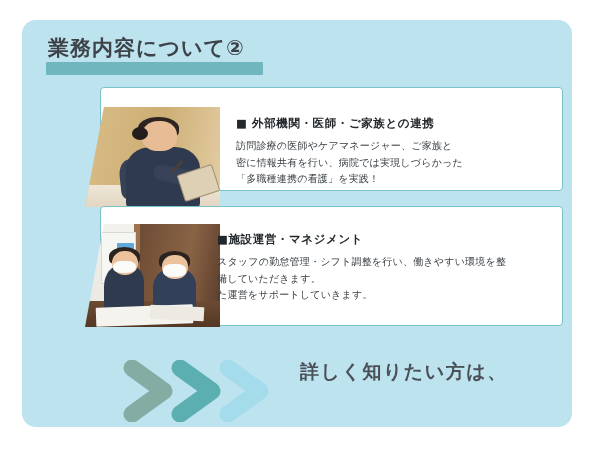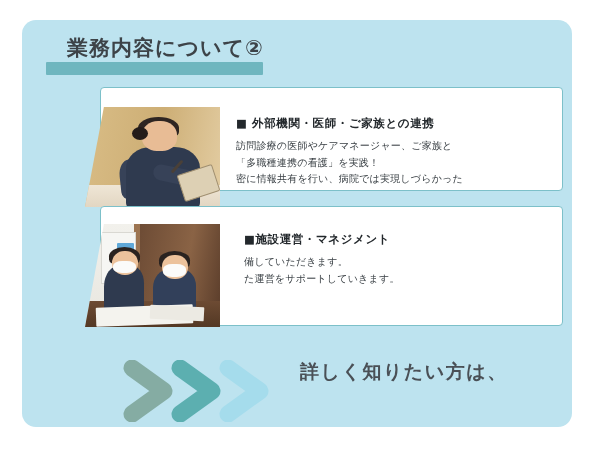--- a/index.html
+++ b/index.html
@@ -45,21 +45,20 @@
   #heading-text {
     position: relative;
     display: block;
     font-size: 21px;
     font-weight: bold;
     color: #3d4348;
     letter-spacing: 1px;
     line-height: 1;
     white-space: nowrap;
     padding-left: 2px;
-    margin-left: 19px;
   }
 
   
   .content-card {
     position: absolute;
     background: #ffffff;
     border: 1.5px solid #7cc0c9;
     border-radius: 4px;
   }
   #card-one {
@@ -204,21 +203,21 @@
     position: absolute; left: 58%; top: 39%; width: 17%; height: 12%;
     background: #fbfbfa; border-radius: 40%;
   }
 
   
   .card-text-block {
     position: absolute;
     color: #32383d;
   }
   #text-one { left: 214px; top: 96px; width: 320px; }
-  #text-two { left: 222px; top: 212px; width: 322px; }
+  #text-two { left: 195px; top: 212px; width: 322px; }
 
   .card-title {
     font-size: 11.5px;
     font-weight: bold;
     color: #23282c;
     letter-spacing: 0.6px;
     margin-bottom: 7px;
     white-space: nowrap;
   }
   .card-body-line {
@@ -288,22 +287,22 @@
       <div class="p1-tablet"></div>
     </div>
   </div>
 
   <div id="text-one" class="card-text-block">
     <div class="card-title">
       <span>■</span>
       <span>外部機関・医師・ご家族との連携</span>
     </div>
     <div class="card-body-line">訪問診療の医師やケアマネージャー、ご家族と</div>
+    <div class="card-body-line">密に情報共有を行い、病院では実現しづらかった</div>
     <div class="card-body-line">「多職種連携の看護」を実践！</div>
-    <div class="card-body-line">密に情報共有を行い、病院では実現しづらかった</div>
   </div>
 
   <div id="card-two" class="content-card"></div>
 
   <div id="photo-two" class="photo-frame">
     <div class="photo-inner">
       <div class="p2-wall"></div>
       <div class="p2-door"></div>
       <div class="p2-doorframe"></div>
       <div class="p2-cabinet"></div>
@@ -319,20 +318,21 @@
       <div class="p2-maskB"></div>
       <div class="p2-papers"></div>
       <div class="p2-papers2"></div>
     </div>
   </div>
 
   <div id="text-two" class="card-text-block">
     <div class="card-title">
       <span>■</span><span>施設運営・マネジメント</span>
     </div>
+    <div class="card-body-line">スタッフの勤怠管理・シフト調整を行い、働きやすい環境を整</div>
     <div class="card-body-line">備していただきます。</div>
     <div class="card-body-line">た運営をサポートしていきます。</div>
   </div>
 
   <div id="cta-row">
 
     <div id="chevron-group">
       <svg class="chevron" id="chevron-1" width="60" height="62" viewBox="0 0 60 62">
         <path d="M10 8 L42 31 L10 54" fill="none" stroke="#85aca3" stroke-width="17" stroke-linecap="round" stroke-linejoin="round"></path>
       </svg>

